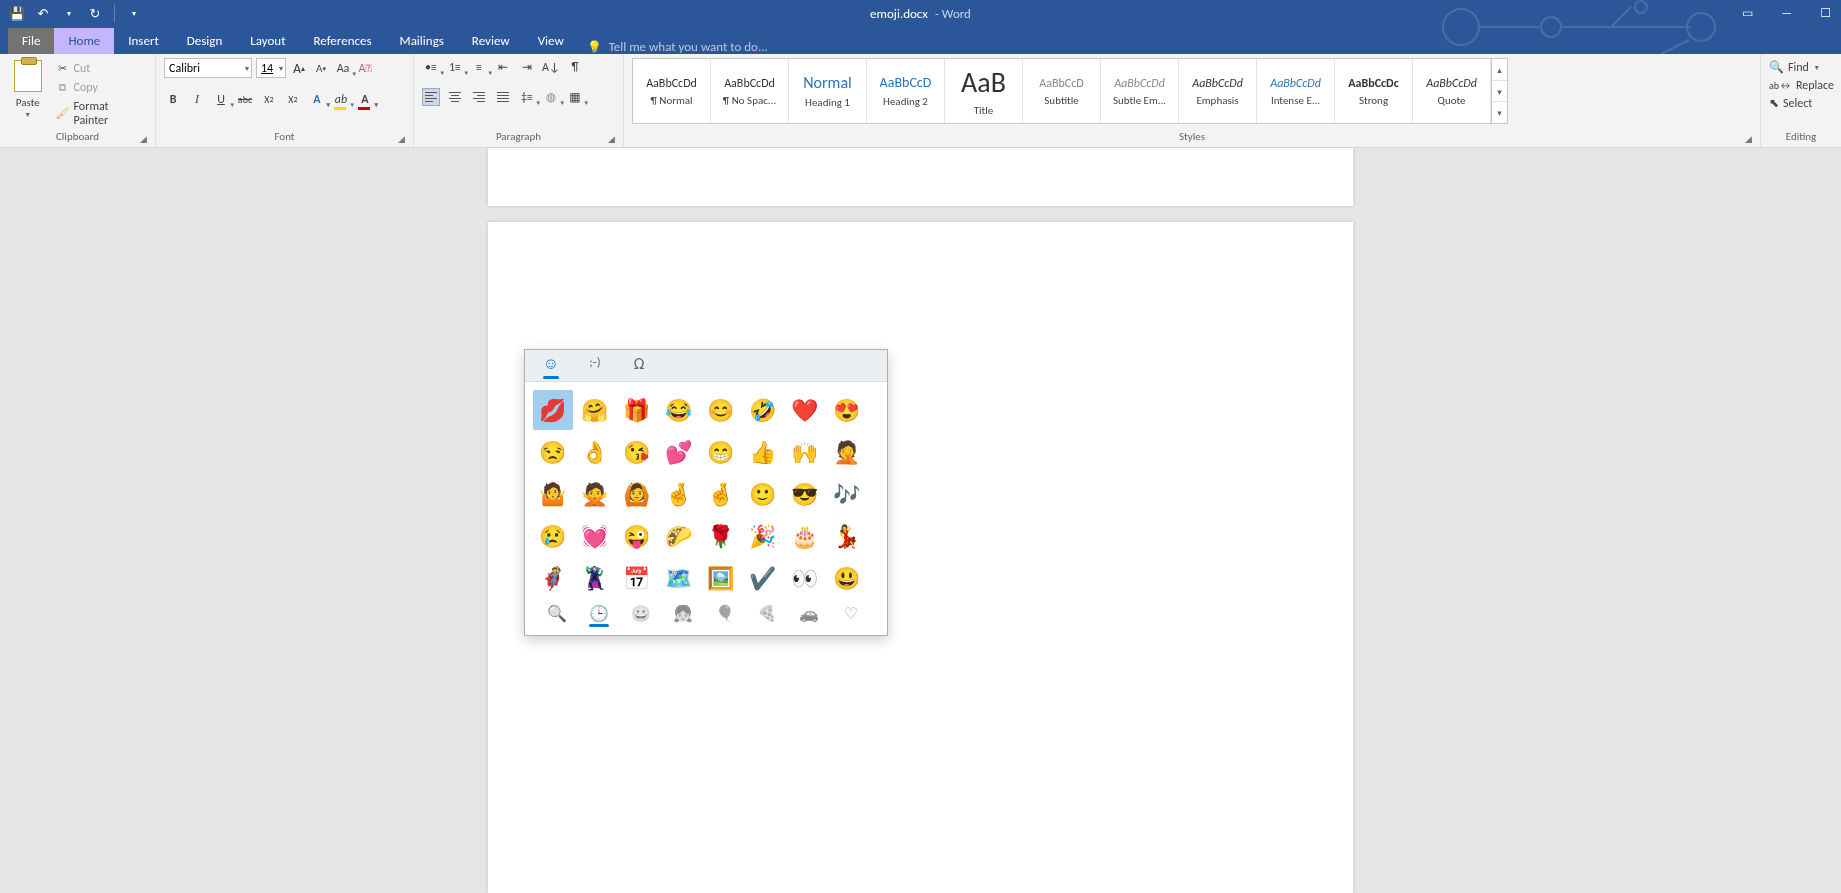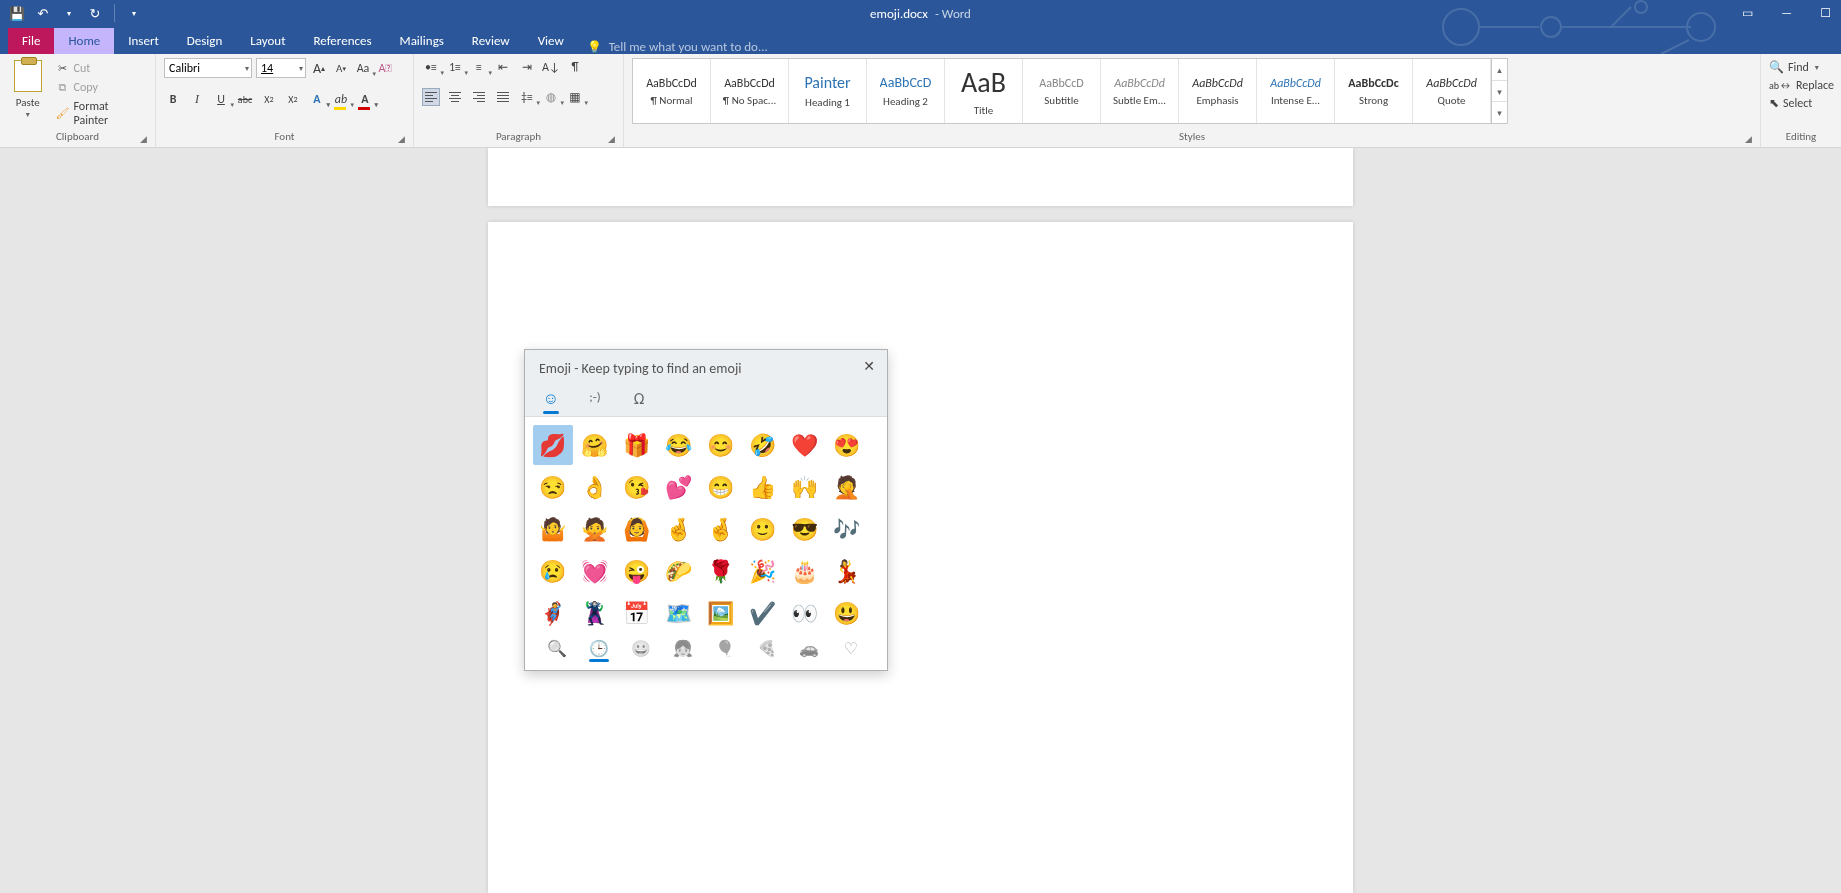--- a/index.html
+++ b/index.html
@@ -12,21 +12,21 @@
 .qat-sep { width:1px; height:18px; background: rgba(255,255,255,0.25); margin: 0 4px;}
 .title-center { position: absolute; left:50%; transform: translateX(-50%); font-size: 13px; }
 .title-center .fname { color:#fff; }
 .title-center .app { color:#c7d4e8; margin-left:4px;}
 .win-controls { position:absolute; right:4px; display:flex; gap:16px; font-size:12px;}
 .win-controls span { cursor:pointer; color:#fff; padding: 0 6px;}
 
 
 .tabsbar { background:#2b579a; height:28px; display:flex; align-items:flex-end; padding-left:8px; gap:0; }
 .tab { color:#fff; font-size:13px; padding:5px 14px 6px; cursor:pointer; }
-.tab.file { background:#be185d; }
+.tab.file { background:#737373; }
 .tab.active { background:#c4b5fd; color:#2b579a; }
 .tellme { display:flex; align-items:center; color:#b8c7de; font-size:13px; margin-left:10px; gap:6px;}
 .tellme .bulb { font-size:12px; }
 
 
 .ribbon { background:#f3f3f3; border-bottom:1px solid #d4d4d4; height:94px; display:flex; align-items:stretch; }
 .group { border-right:1px solid #e1e1e1; padding:4px 8px 2px 8px; display:flex; flex-direction:column; position:relative; }
 .group-body { flex:1; display:flex; align-items:flex-start; gap:6px; }
 .group-label { text-align:center; font-size:11px; color:#666; padding-bottom:2px; position:relative;}
 .group-label .launcher { position:absolute; right:0; bottom:1px; font-size:9px; color:#777; cursor:pointer; }
@@ -42,21 +42,21 @@
 .clip-item.disabled { color:#a0a0a0;}
 .miniico { width:14px; height:14px; display:inline-flex; align-items:center; justify-content:center; font-size:11px; }
 .scissors { color:#555;}
 .brush { color:#e89b2e;}
 
 
 .font-top { display:flex; align-items:center; gap:4px; margin-bottom:6px;}
 .combo { background:#fff; border:1px solid #c0c0c0; height:20px; font-size:12px; display:flex; align-items:center; padding:0 16px 0 4px; position:relative;}
 .combo .dd { position:absolute; right:2px; font-size:8px; color:#666;}
 .font-name { width:88px;}
-.font-size { width:50px;text-decoration:underline;}
+.font-size { width:30px;text-decoration:underline;}
 .ico-btn { width:18px; height:18px; display:inline-flex; align-items:center; justify-content:center; font-size:12px; color:#444; cursor:pointer; position:relative;}
 .ico-btn .dd { font-size:7px; position:absolute; right:-4px; bottom:-1px; color:#666;}
 .font-bottom { display:flex; align-items:center; gap:6px;}
 .btn-bold { font-weight:bold;}
 .btn-italic { font-style:italic; font-family:"Times New Roman",serif;}
 .btn-under { text-decoration:underline;}
 .btn-strike { text-decoration:line-through; font-size:10px;}
 .sub { font-size:10px;}
 .sup8 { font-size:10px;}
 .color-strip { position:absolute; bottom:-2px; left:2px; width:12px; height:3px;}
@@ -282,21 +282,21 @@
       <div class="styles-wrap" id="styles-wrap">
           <div class="style-box">
             <div class="style-preview" style="color: rgb(51, 51, 51); font-size: 12px; font-weight: normal; font-style: normal;">AaBbCcDd</div>
             <div class="style-name">¶ Normal</div>
           </div>
           <div class="style-box">
             <div class="style-preview" style="color: rgb(51, 51, 51); font-size: 12px; font-weight: normal; font-style: normal;">AaBbCcDd</div>
             <div class="style-name">¶ No Spac...</div>
           </div>
           <div class="style-box">
-            <div class="style-preview" style="color: rgb(46, 116, 181); font-size: 16px; font-weight: normal; font-style: normal;">Painter</div>
+            <div class="style-preview" style="color: rgb(46, 116, 181); font-size: 16px; font-weight: normal; font-style: normal;">Normal</div>
             <div class="style-name">Heading 1</div>
           </div>
           <div class="style-box">
             <div class="style-preview" style="color: rgb(46, 116, 181); font-size: 14px; font-weight: normal; font-style: normal;">AaBbCcD</div>
             <div class="style-name">Heading 2</div>
           </div>
           <div class="style-box">
             <div class="style-preview" style="color: rgb(51, 51, 51); font-size: 28px; font-weight: normal; font-style: normal;">AaB</div>
             <div class="style-name">Title</div>
           </div>
@@ -356,24 +356,20 @@
   </div>
 
 </div>
 
 <div class="doc-area">
   <div class="page page1"></div>
   <div class="page page2"></div>
 </div>
 
 <div class="emoji-panel">
-  <div class="emoji-head">
-    <div class="emoji-title">Emoji - Keep typing to find an emoji</div>
-    <div class="emoji-close">✕</div>
-  </div>
   <div class="emoji-tabs" id="emoji-tabs">
       <div class="emoji-tab active">☺</div>
       <div class="emoji-tab" style="font-size: 13px;">;-)</div>
       <div class="emoji-tab">Ω</div>
     </div>
   <div class="emoji-grid-wrap">
     <div class="emoji-grid" id="emoji-grid">
         <div class="emoji-cell selected">💋</div>
         <div class="emoji-cell">🤗</div>
         <div class="emoji-cell">🎁</div>

